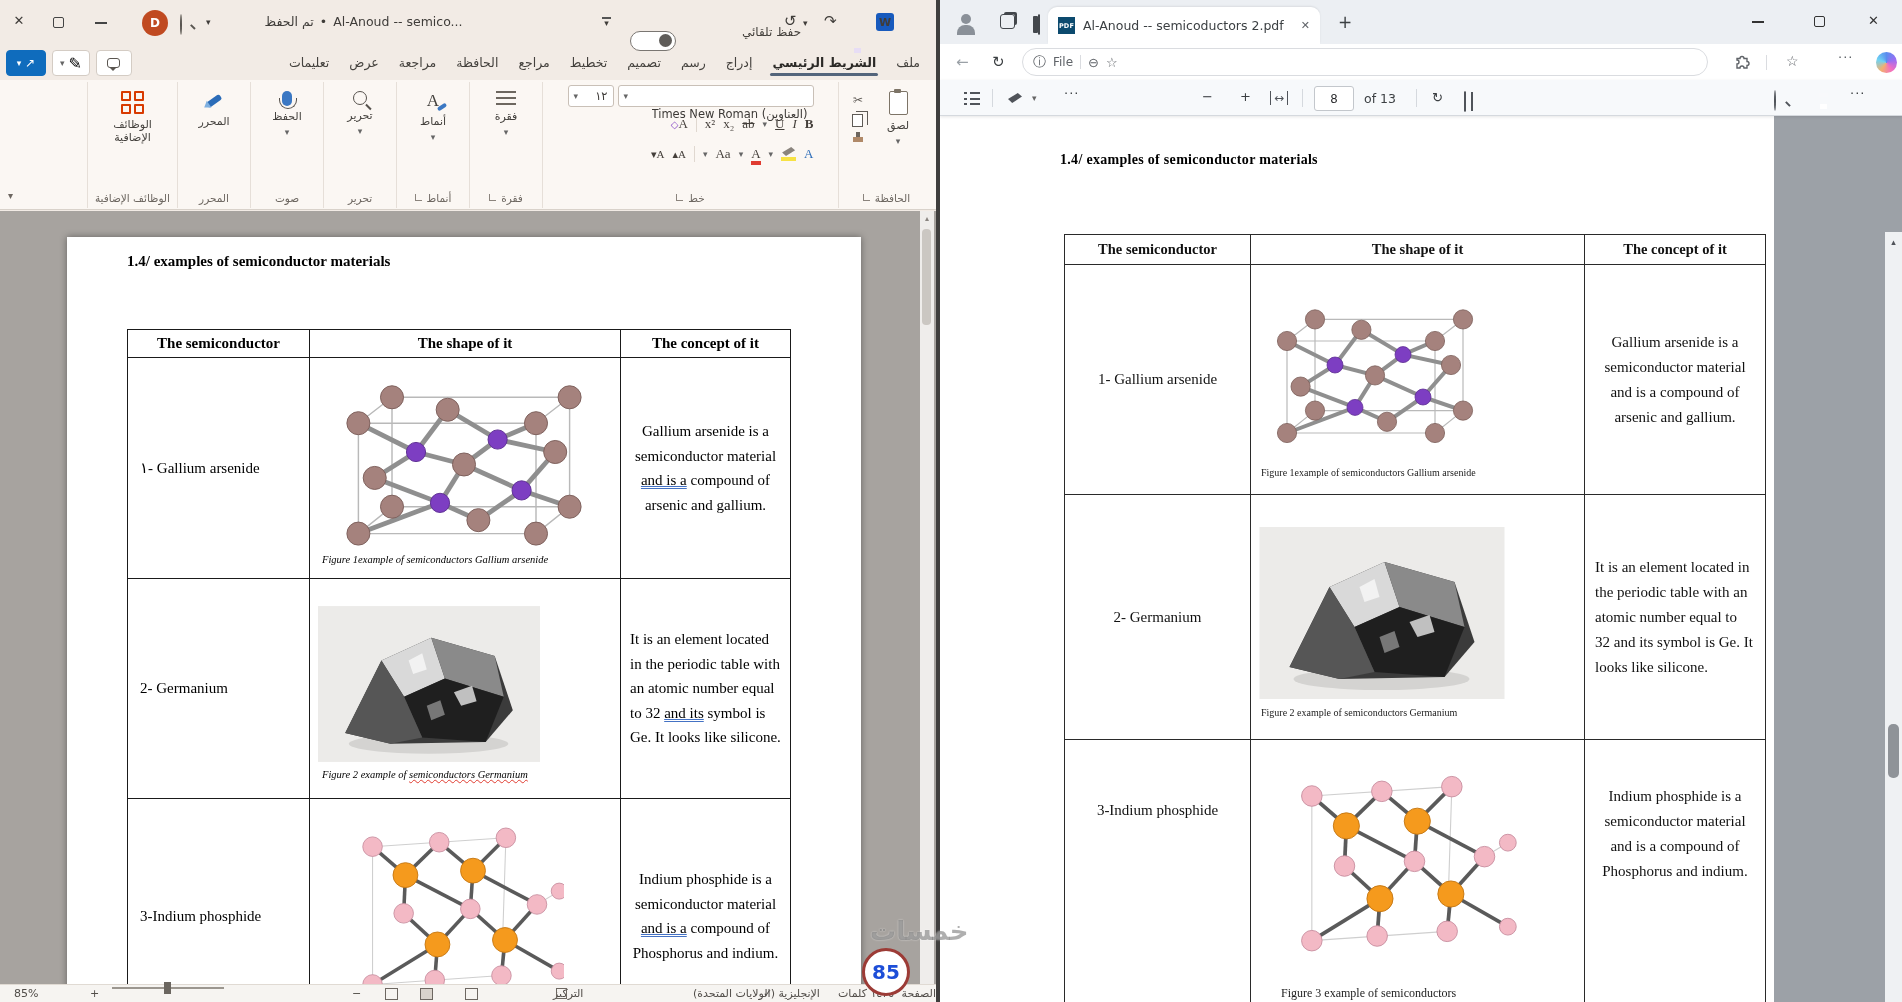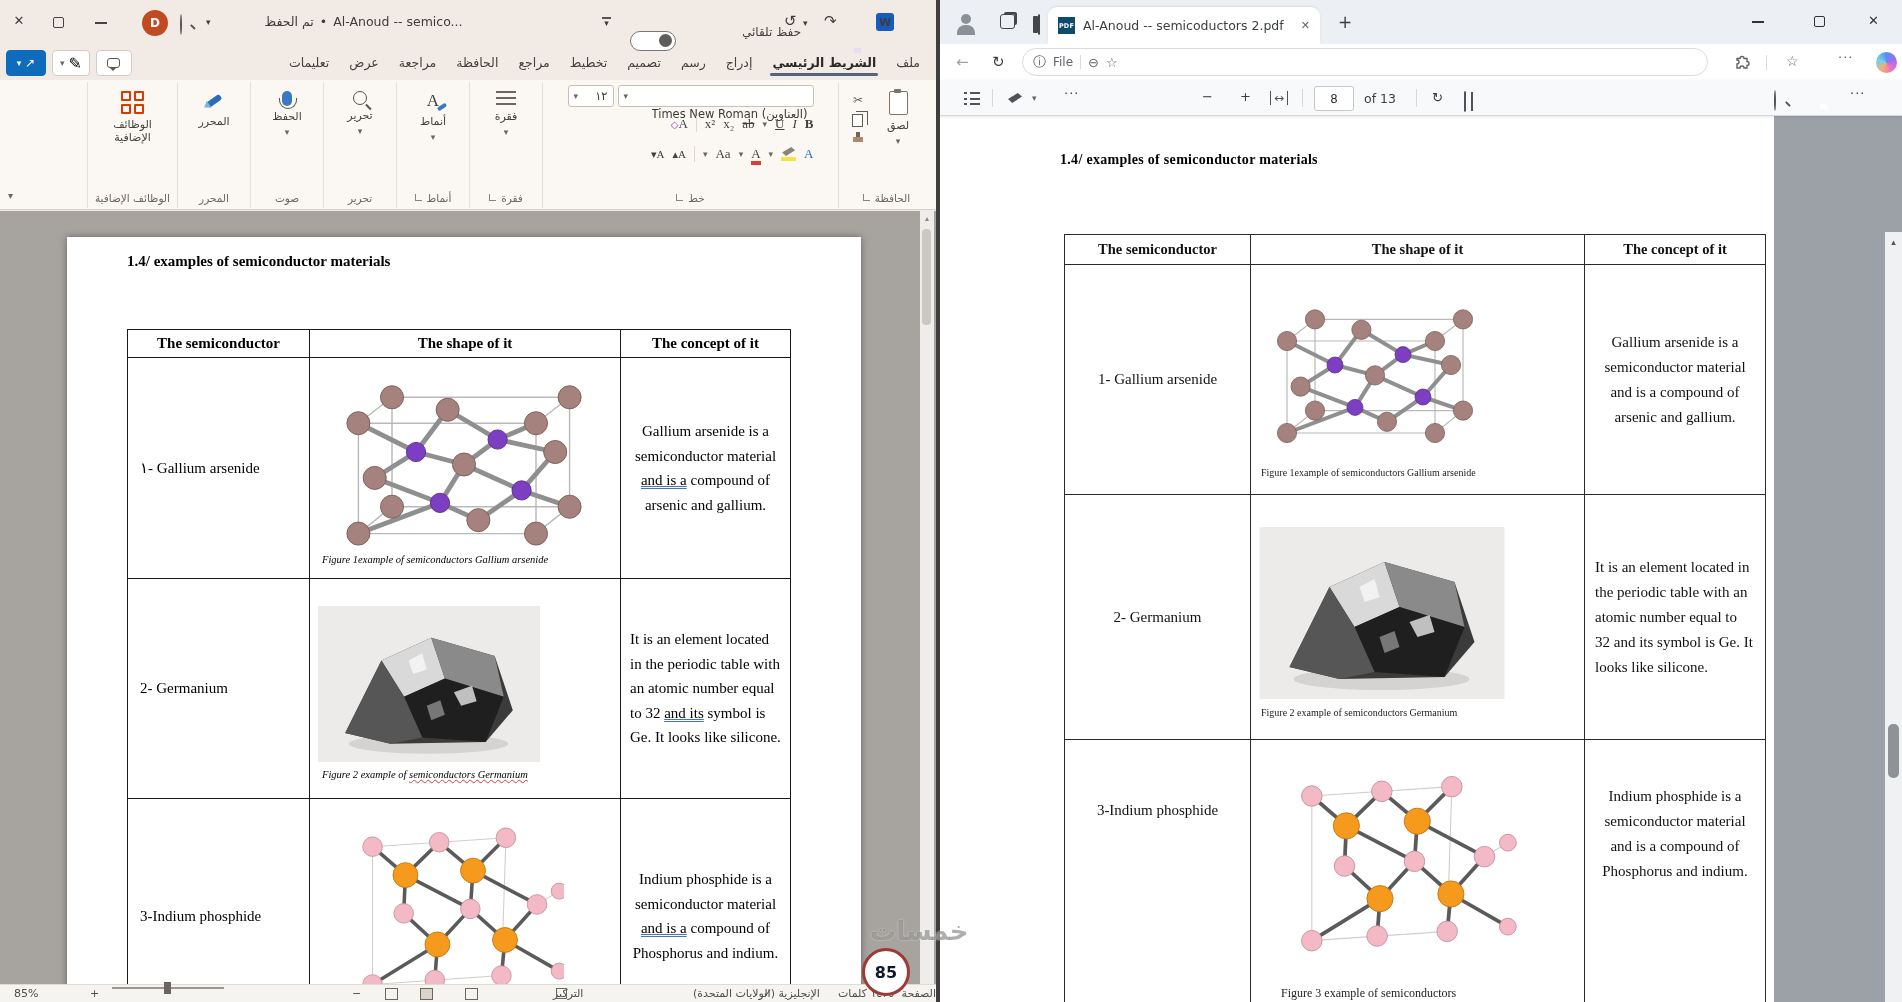--- a/index.html
+++ b/index.html
@@ -169,21 +169,21 @@
   .pcap{font-size:10px;margin-top:8px;padding-left:2px;color:#222;}
   .pccon{padding:0 10px;line-height:25px;text-align:center;}
   .pccon.left{text-align:left;}
   .e-scroll{left:945px;top:116px;width:17px;height:886px;background:#eff1f3;}
   .e-scroll .arr{width:17px;text-align:center;font-size:9px;color:#50545a;position:absolute;}
   .e-scroll .thumb{left:3px;top:492px;width:11px;height:54px;background:#8f9398;border-radius:5px;position:absolute;}
 
   
   #wm{left: 822px;top:916px;z-index:50;}
   #wm .wmtext{font-size:26px;font-weight:bold;color:rgba(110,110,110,.55);text-shadow:0 0 2px rgba(255,255,255,.6);}
-  #wm .wmcircle{position:absolute;left:40px;top:32px;width:48px;height:48px;border-radius:50%;border:3px solid #9c3b36;background:#fff;display:flex;align-items:center;justify-content:center;font-size:16px;font-weight:bold;color:#0f172a;}
+  #wm .wmcircle{position:absolute;left:40px;top:32px;width:48px;height:48px;border-radius:50%;border:3px solid #9c3b36;background:#fff;display:flex;align-items:center;justify-content:center;font-size:20px;font-weight:bold;color:#1d4ed8;}
 </style>
 </head>
 <body>
 
 <svg width="0" height="0" style="position:absolute">
   <defs>
     <symbol id="sym-gaas" viewBox="0 0 290 175">
       <g stroke="#b9b9b9" stroke-width="1.5" fill="none">
         <path d="M70 18 H255 V132 H70 Z"></path>
         <path d="M35 45 H220 V160 H35 Z"></path>

